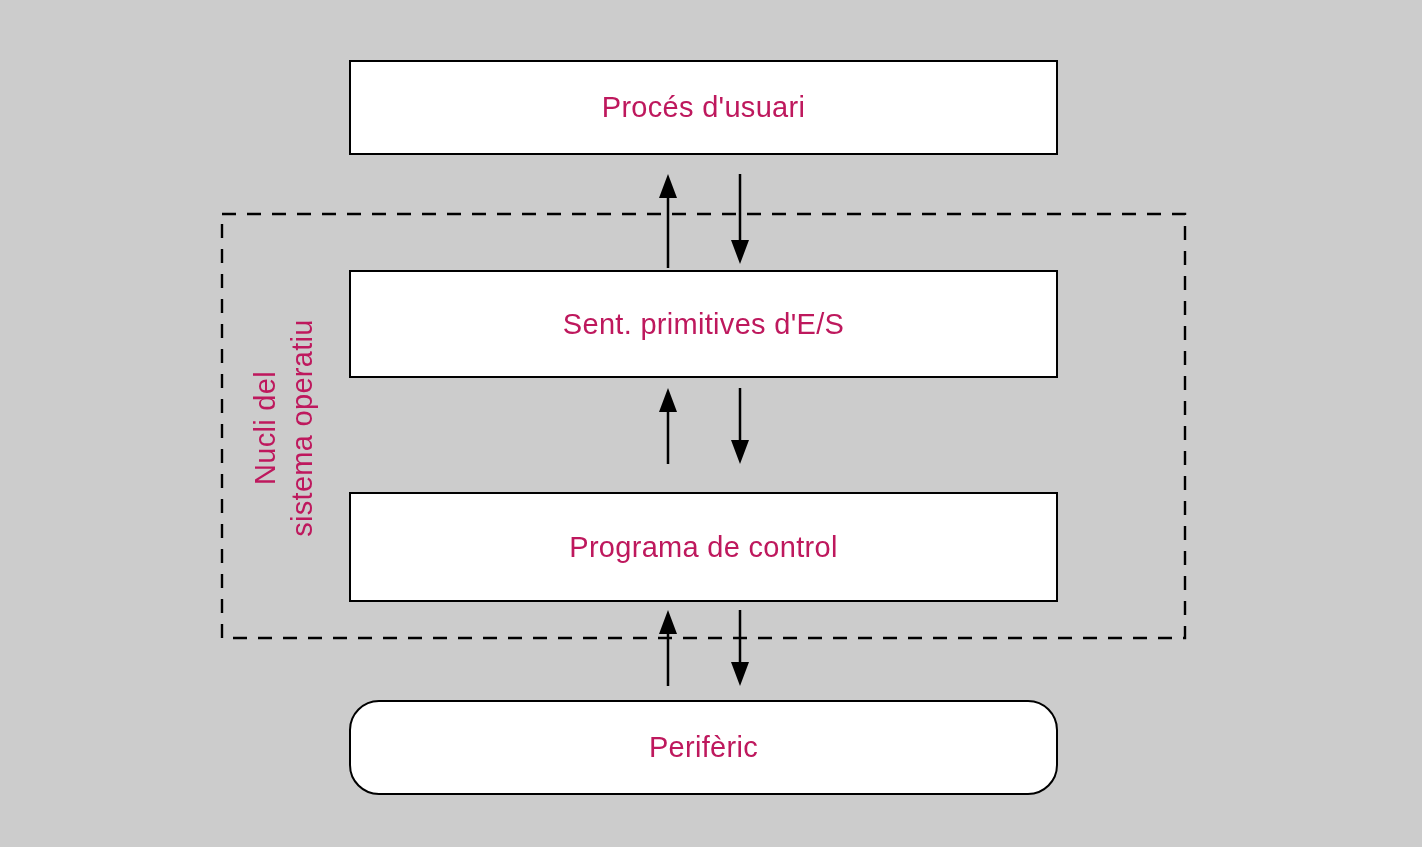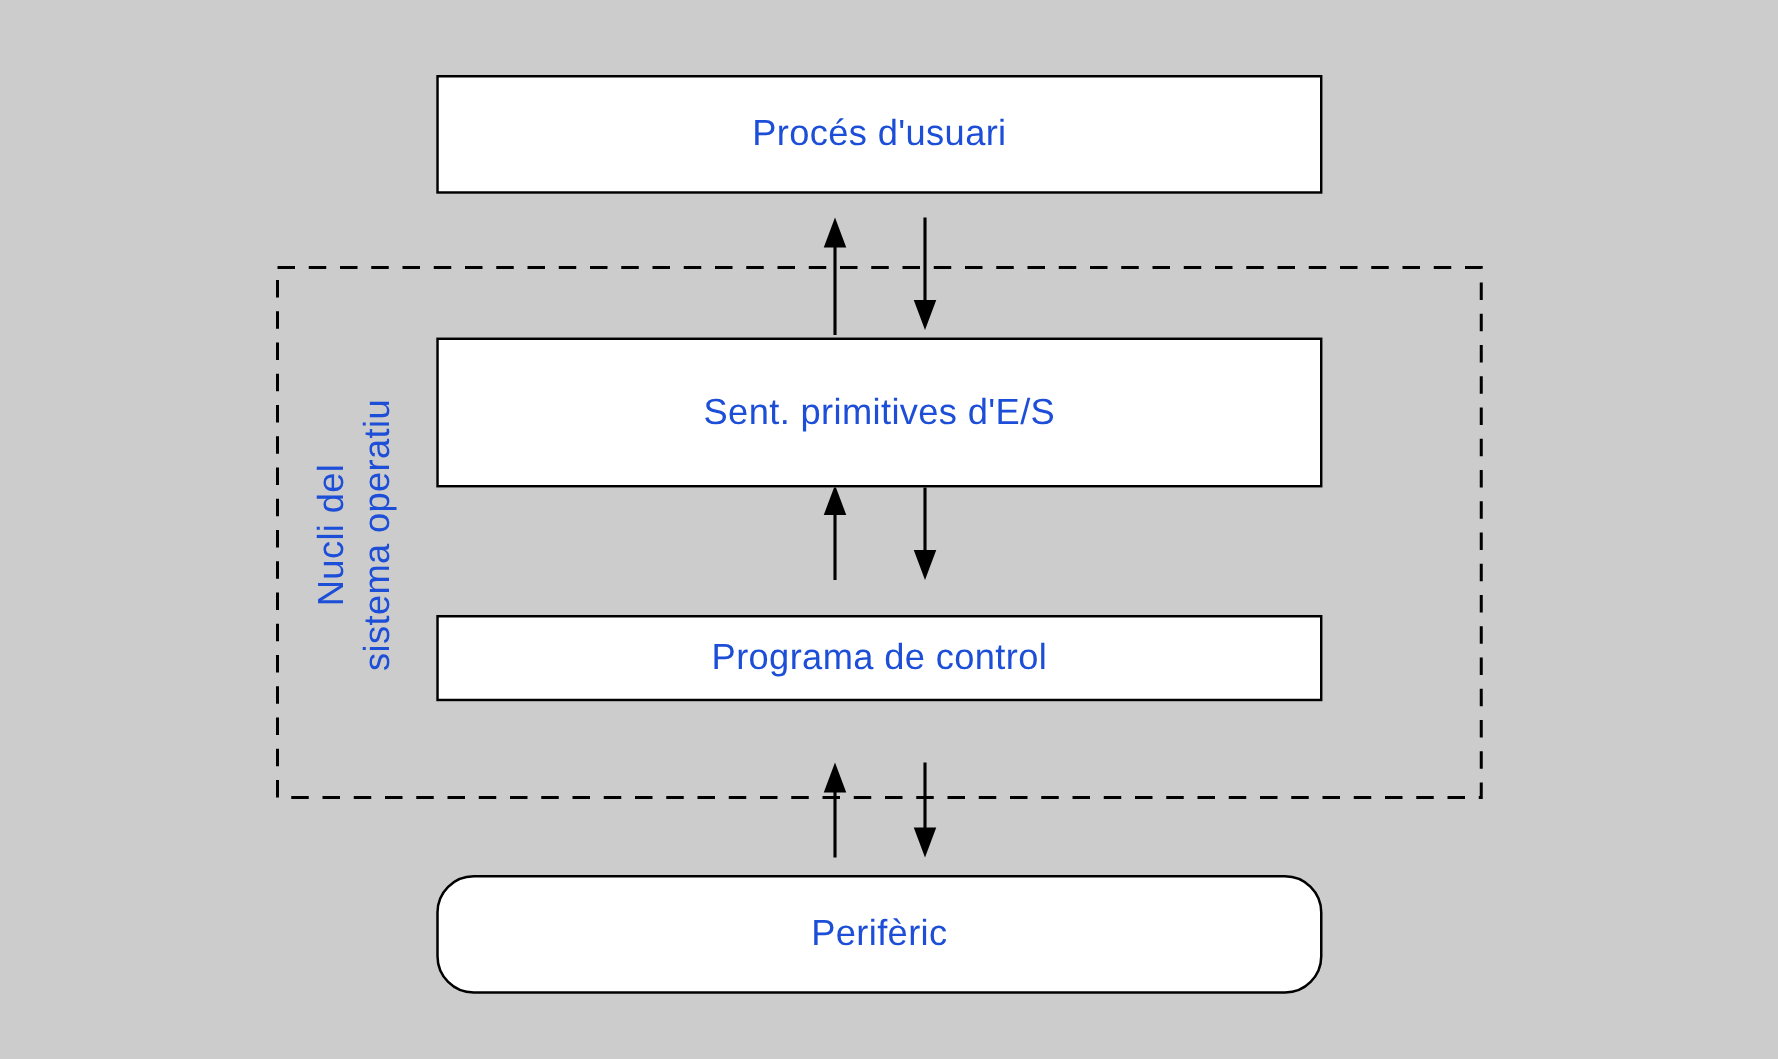--- a/index.html
+++ b/index.html
@@ -7,43 +7,43 @@
     padding: 0;
     background: #cccccc;
   }
   .canvas {
     position: relative;
     width: 1422px;
     height: 847px;
     background: #cccccc;
     overflow: hidden;
     font-family: "Liberation Sans", sans-serif;
-    color: #1d4ed8;
+    color: #be185d;
   }
   .layer {
     position: absolute;
     left: 0;
     top: 0;
   }
   .box {
     position: absolute;
     left: 349px;
     width: 709px;
     background: #ffffff;
     border: 2px solid #000000;
     box-sizing: border-box;
     display: flex;
     align-items: center;
     justify-content: center;
     font-size: 29px;
     letter-spacing: 0.3px;
   }
   .box-1 { top: 60px;  height: 95px; }
-  .box-2 { top: 270px; height: 120px; }
-  .box-3 { top: 492px; height: 69px; }
+  .box-2 { top: 270px; height: 108px; }
+  .box-3 { top: 492px; height: 110px; }
   .box-4 { top: 700px; height: 95px; border-radius: 30px; }
   .kernel-label {
     position: absolute;
     left: 284px;
     top: 428px;
     transform: translate(-50%, -50%) rotate(-90deg);
     transform-origin: center center;
     white-space: nowrap;
     text-align: center;
     font-size: 29px;

